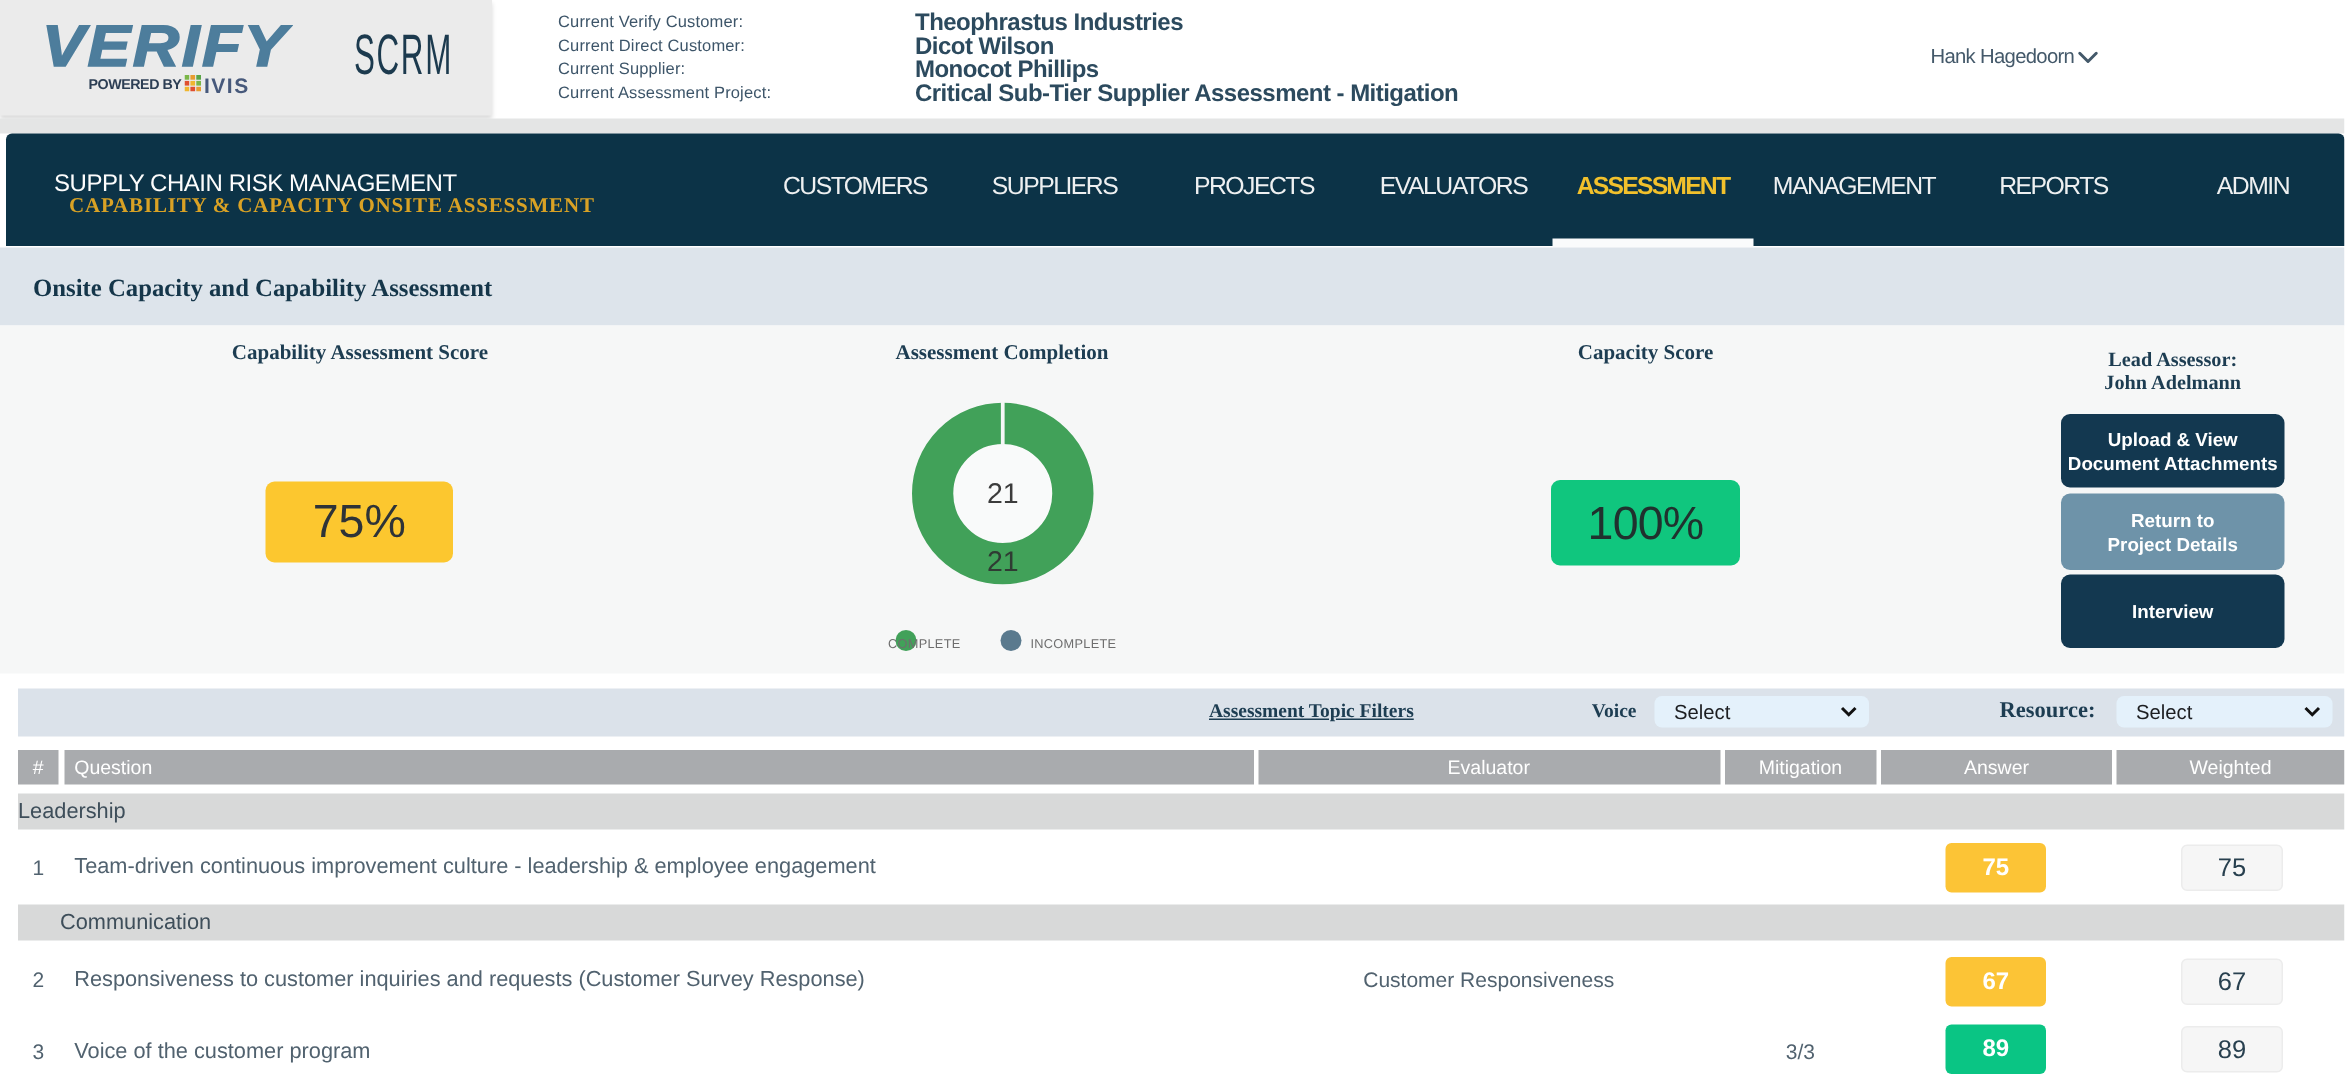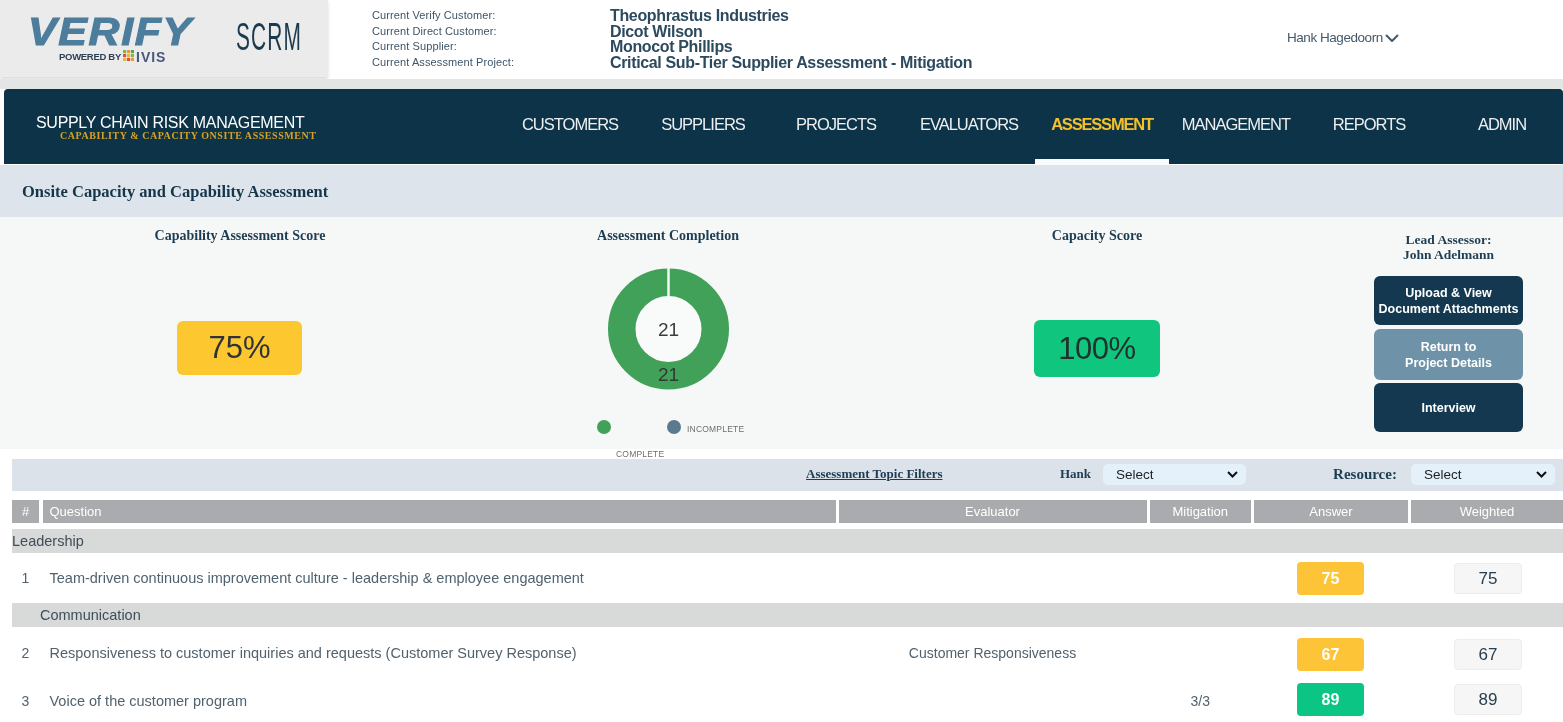--- a/index.html
+++ b/index.html
@@ -42,21 +42,21 @@
 
   <div class="abs" style="left:1287px;top:30px;font-size:13.5px;letter-spacing:-0.45px;color:#44596a;">Hank Hagedoorn</div>
   <svg class="abs" style="left:1385px;top:34px;" width="14" height="9" viewBox="0 0 14 9">
       <path d="M1.5 1.5 L7 7 L12.5 1.5" fill="none" stroke="#44596a" stroke-width="2" stroke-linecap="round" stroke-linejoin="round"></path>
     </svg>
 
   <div class="abs" style="left:0;top:79px;width:1563px;height:10px;background:#e4e5e5;"></div>
 
   <div class="abs" style="left:4px;top:89px;width:1559px;height:74.5px;background:#0c3347;border-radius:4px 4px 0 0;"></div>
   <div class="abs" style="left:36px;top:114px;font-size:16px;color:#fdfdfd;letter-spacing:-0.3px;">SUPPLY CHAIN RISK MANAGEMENT</div>
-  <div class="abs serif" style="left:60px;top:130px;font-size:10px;color:#d9a225;letter-spacing:0.55px;">CAPABILITY &amp; CAPACITY ONSITE ASSESSMENT</div>
+  <div class="abs serif" style="left:46px;top:130px;font-size:14px;color:#d9a225;letter-spacing:0.55px;">CAPABILITY &amp; CAPACITY ONSITE ASSESSMENT</div>
 
   <div class="abs" style="left:490px;top:115px;width:160px;text-align:center;font-size:16.5px;letter-spacing:-1px;color:#eef0f1;">CUSTOMERS</div>
   <div class="abs" style="left:623px;top:115px;width:160px;text-align:center;font-size:16.5px;letter-spacing:-1px;color:#eef0f1;">SUPPLIERS</div>
   <div class="abs" style="left:756px;top:115px;width:160px;text-align:center;font-size:16.5px;letter-spacing:-1px;color:#eef0f1;">PROJECTS</div>
   <div class="abs" style="left:889px;top:115px;width:160px;text-align:center;font-size:16.5px;letter-spacing:-1px;color:#eef0f1;">EVALUATORS</div>
   <div class="abs" style="left:1022px;top:115px;width:160px;text-align:center;font-size:16.5px;letter-spacing:-1.2px;color:#f2c12c;font-weight:bold;">ASSESSMENT</div>
   <div class="abs" style="left:1156px;top:115px;width:160px;text-align:center;font-size:16.5px;letter-spacing:-1px;color:#eef0f1;">MANAGEMENT</div>
   <div class="abs" style="left:1289px;top:115px;width:160px;text-align:center;font-size:16.5px;letter-spacing:-1px;color:#eef0f1;">REPORTS</div>
   <div class="abs" style="left:1422px;top:115px;width:160px;text-align:center;font-size:16.5px;letter-spacing:-1px;color:#eef0f1;">ADMIN</div>
 
@@ -78,31 +78,31 @@
 
   <svg class="abs" style="left:606px;top:266px;" width="125" height="126" viewBox="0 0 125 126">
     <circle cx="62.5" cy="63" r="33" fill="#f9fafa"></circle>
       <circle cx="62.5" cy="63" r="46.75" fill="none" stroke="#41a159" stroke-width="27.5"></circle>
     <line x1="62.5" y1="2" x2="62.5" y2="31" stroke="#f6f7f7" stroke-width="2.5"></line>
     <text x="62.5" y="69.5" text-anchor="middle" font-size="19" fill="#3c3c3c" font-family="Liberation Sans, sans-serif">21</text>
     <text x="62.5" y="114.5" text-anchor="middle" font-size="19" fill="#2f3b33" font-family="Liberation Sans, sans-serif">21</text>
   </svg>
 
   <div class="abs" style="left:597px;top:420px;width:14px;height:14px;border-radius:50%;background:#41a159;"></div>
-  <div class="abs" style="left:616px;top:423.5px;font-size:8.5px;color:#6e6e6e;letter-spacing:0.2px;margin-top:25px;">COMPLETE</div>
+  <div class="abs" style="left:592px;top:423.5px;font-size:8.5px;color:#6e6e6e;letter-spacing:0.2px;">COMPLETE</div>
   <div class="abs" style="left:667px;top:420px;width:14px;height:14px;border-radius:50%;background:#5a7a8e;"></div>
   <div class="abs" style="left:687px;top:423.5px;font-size:8.5px;color:#6e6e6e;letter-spacing:0.2px;">INCOMPLETE</div>
 
   <div class="abs" style="left:1374px;top:276px;width:149px;height:49px;background:#133850;border-radius:6px;display:flex;align-items:center;justify-content:center;text-align:center;font-size:12.5px;font-weight:bold;color:#fff;line-height:16px;">Upload &amp; View<br>Document Attachments</div>
   <div class="abs" style="left:1374px;top:329px;width:149px;height:51px;background:#6e93a9;border-radius:6px;display:flex;align-items:center;justify-content:center;text-align:center;font-size:12.5px;font-weight:bold;color:#fff;line-height:16px;">Return to<br>Project Details</div>
   <div class="abs" style="left:1374px;top:383px;width:149px;height:49px;background:#133850;border-radius:6px;display:flex;align-items:center;justify-content:center;text-align:center;font-size:12.5px;font-weight:bold;color:#fff;">Interview</div>
 
   <div class="abs" style="left:12px;top:459px;width:1551px;height:31.5px;background:#dbe2ea;"></div>
   <div class="abs serif" style="left:806px;top:466px;white-space:nowrap;font-size:13px;text-decoration:underline;">Assessment Topic Filters</div>
-  <div class="abs serif" style="left:1040px;top:466px;width:51px;text-align:right;font-size:13px;">Hank</div>
+  <div class="abs serif" style="left:1040px;top:466px;width:51px;text-align:right;font-size:13px;">Voice</div>
   <div class="abs" style="left:1103px;top:464px;width:143px;height:21px;background:#e4f1fb;border-radius:5px;font-size:13.5px;color:#1c1e21;line-height:21px;padding-left:13px;">Select
     <svg class="abs" style="right:8px;top:7px;" width="11" height="7" viewBox="0 0 11 7">
         <path d="M1 1 L5.5 5.5 L10 1" fill="none" stroke="#111" stroke-width="2"></path>
       </svg>
   </div>
   <div class="abs serif" style="left:1325px;top:466px;width:80px;text-align:center;font-size:15px;">Resource:</div>
   <div class="abs" style="left:1411px;top:464px;width:144px;height:21px;background:#e4f1fb;border-radius:5px;font-size:13.5px;color:#1c1e21;line-height:21px;padding-left:13px;">Select
     <svg class="abs" style="right:8px;top:7px;" width="11" height="7" viewBox="0 0 11 7">
         <path d="M1 1 L5.5 5.5 L10 1" fill="none" stroke="#111" stroke-width="2"></path>
       </svg>

